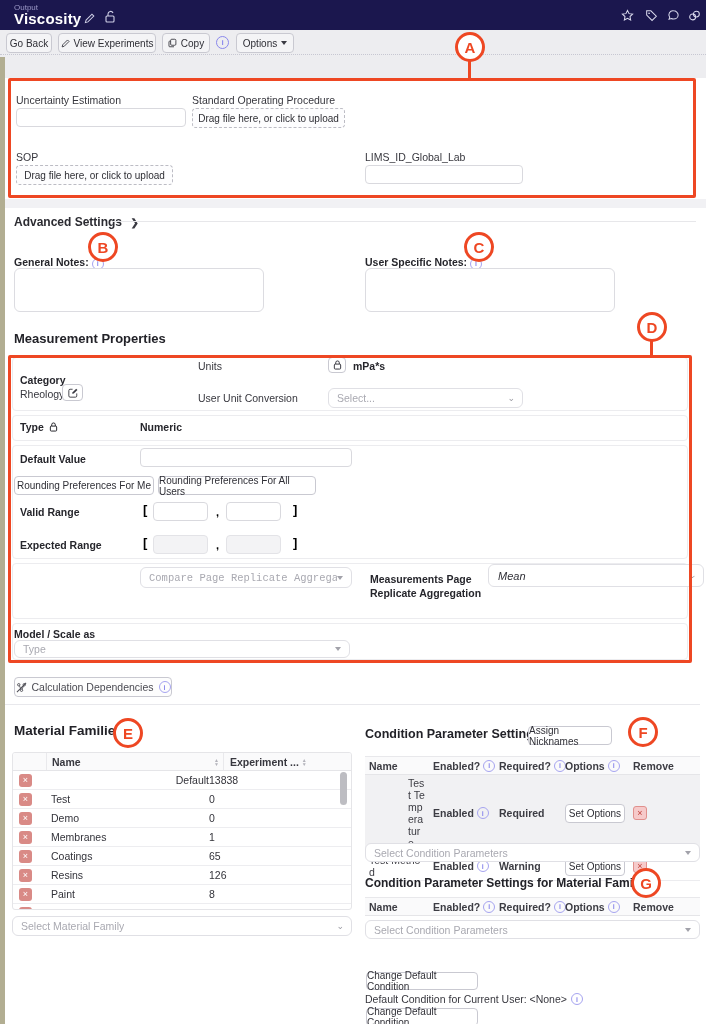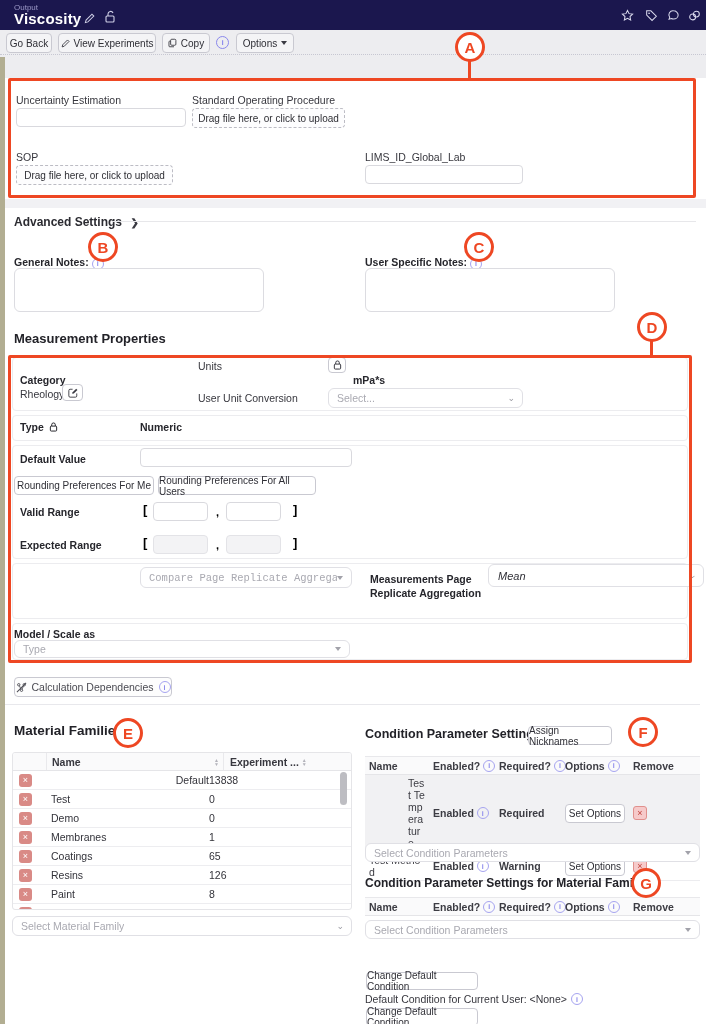--- a/index.html
+++ b/index.html
@@ -157,21 +157,21 @@
       </svg>
   </div>
 
   <div class="abs lbl" style="left:198px;top:360px;">Units</div>
   <div class="abs btn" style="left:328px;top:357px;width:18px;height:16px;background:#fff;">
     <svg width="9" height="10" viewBox="0 0 10 11">
         <rect x="1.5" y="4.5" width="7" height="5.5" rx="1" fill="none" stroke="#3a3a42" stroke-width="1.1"></rect>
         <path d="M3 4.5V3a2 2 0 0 1 4 0v1.5" fill="none" stroke="#3a3a42" stroke-width="1.1"></path>
       </svg>
   </div>
-  <div class="abs blbl" style="left:353px;top:360px;margin-top:14px;">mPa*s</div>
+  <div class="abs blbl" style="left:353px;top:360px;">mPa*s</div>
 
   <div class="abs lbl" style="left:198px;top:392px;">User Unit Conversion</div>
   <div class="abs sel" style="left:328px;top:388px;width:195px;height:20px;">
     <span class="ph">Select...</span>
     <span class="chev">⌄</span>
   </div>
 
   <div class="abs blbl" style="left:20px;top:421px;display:flex;align-items:center;gap:5px;">
     <span>Type</span>
     <svg width="9" height="10" viewBox="0 0 10 11">

